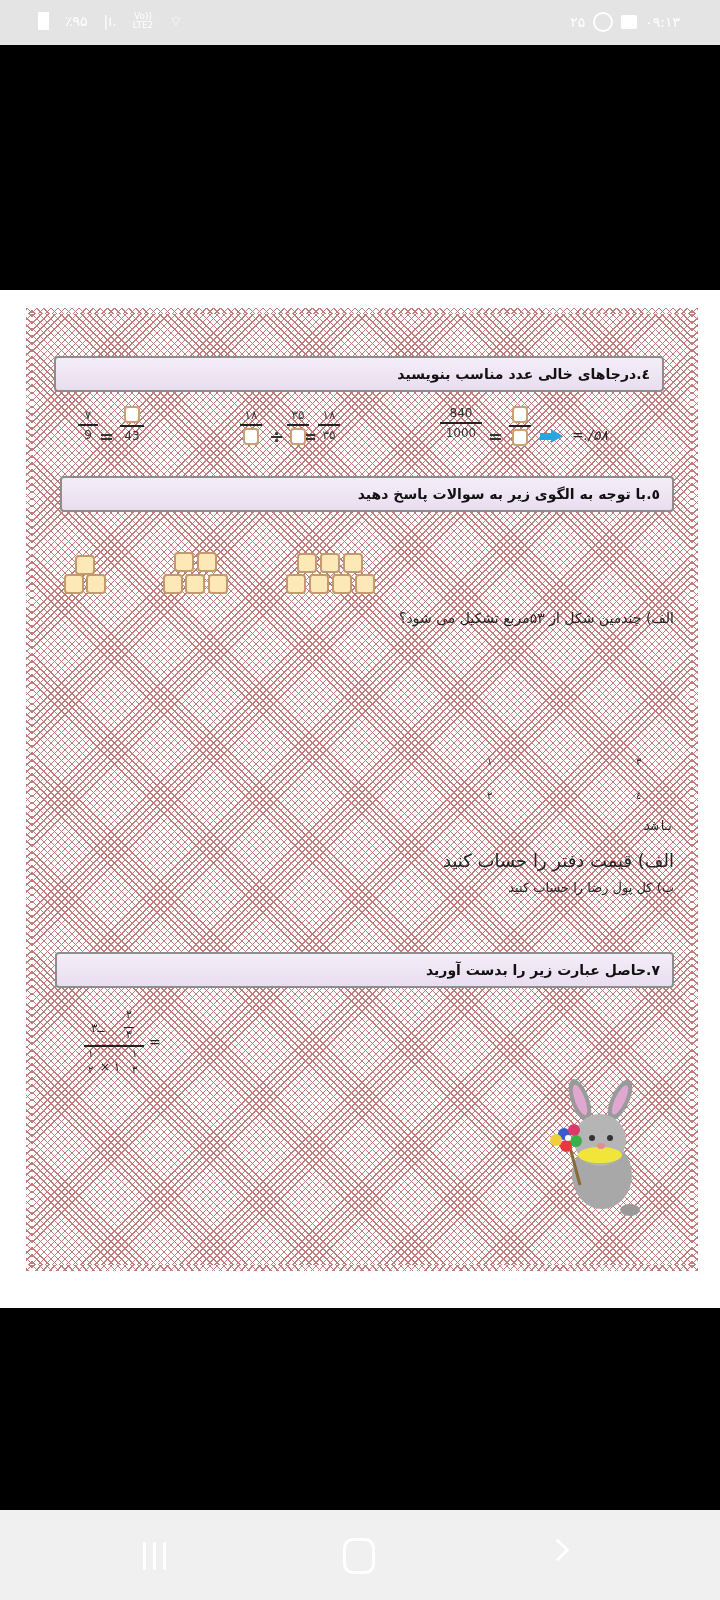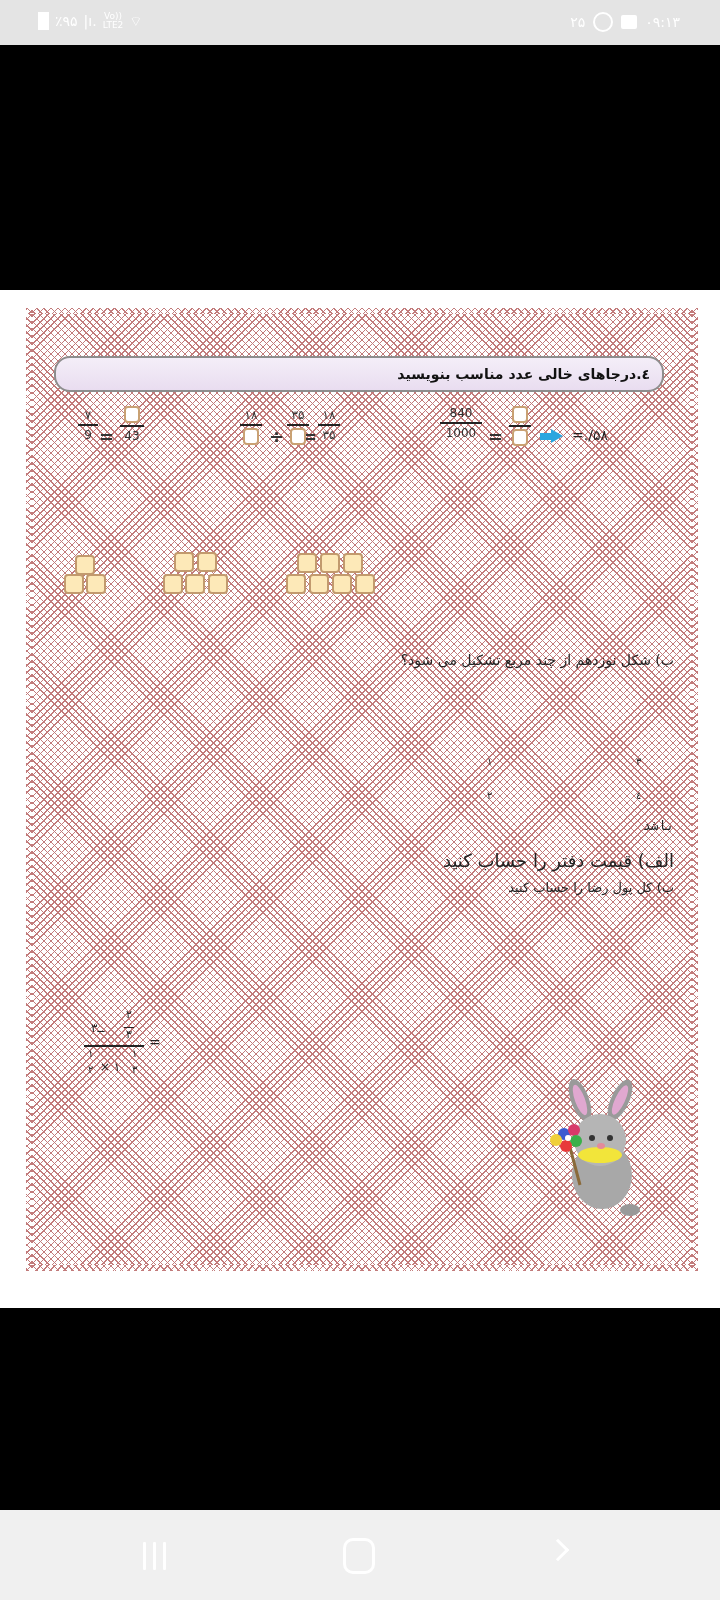--- a/index.html
+++ b/index.html
@@ -1,39 +1,39 @@
 <!DOCTYPE html>
 <html><head>
 <meta charset="utf-8">
 <style>
   * { box-sizing: border-box; margin: 0; padding: 0; }
   html, body { width: 720px; height: 1600px; overflow: hidden; background: #000; font-family: "DejaVu Sans", sans-serif; }
   .statusbar { position: absolute; left: 0; top: 0; width: 720px; height: 45px; background: #e4e4e4; color: #fff; font-size: 15px; }
-  .statusbar .left { position: absolute; left: 38px; top: 12px; display: flex; align-items: center; gap: 6px; justify-content: center; }
+  .statusbar .left { position: absolute; left: 38px; top: 12px; display: flex; align-items: center; gap: 16px; justify-content: center; }
   .statusbar .right { position: absolute; right: 40px; top: 12px; display: flex; align-items: center; gap: 8px; direction: ltr; }
   .battery { width: 11px; height: 18px; background: #fff; display: inline-block; }
   .sig-text { font-size: 14px; }
   .lte { font-size: 9px; line-height: 9px; text-align: center; }
   .wa { width: 20px; height: 20px; border: 2px solid #fff; border-radius: 50%; display: inline-block; }
   .gallery { width: 16px; height: 14px; background: #fff; display: inline-block; border-radius: 2px; }
 
   .black-top { position: absolute; left: 0; top: 45px; width: 720px; height: 245px; background: #000; }
   .doc { position: absolute; left: 0; top: 290px; width: 720px; height: 1018px; background: #fff; }
   .black-bottom { position: absolute; left: 0; top: 1308px; width: 720px; height: 202px; background: #000; }
   .navbar { position: absolute; left: 0; top: 1510px; width: 720px; height: 90px; background: #f0f0f0; }
 
   .frame { position: absolute; left: 26px; top: 18px; width: 672px; height: 963px;
            border: 6px solid transparent;
            background:
              repeating-linear-gradient(45deg, transparent 0 2px, #c27b7b 2px 3px, transparent 3px 5px),
              repeating-linear-gradient(-45deg, transparent 0 2px, #c27b7b 2px 3px, transparent 3px 5px);
            -webkit-mask: linear-gradient(#000 0 0) padding-box, linear-gradient(#000 0 0);
   }
 
-  .qhead { position: absolute; height: 36px; border: 2px solid #8d8d8d; border-radius: 16px;
+  .qhead { position: absolute; height: 36px; border: 2px solid #8d8d8d; border-radius: 4px;
            background: linear-gradient(#f4eef8, #e9ddf0); direction: rtl; padding-right: 12px;
            font-weight: bold; font-size: 14px; line-height: 32px; color: #111; }
   .rtl { direction: rtl; text-align: right; }
   .txt { position: absolute; font-size: 14px; color: #222; font-family: "DejaVu Sans", sans-serif; }
 
   .frac { position: absolute; display: flex; flex-direction: column; align-items: center; font-size: 12px; color: #333; }
   .frac .bar { height: 2px; background: #222; margin: 2px 0; }
   .box { width: 16px; height: 17px; border: 2px solid #c9a173; border-radius: 4px; background: #fff; }
   .sym { position: absolute; font-size: 18px; font-weight: bold; color: #333; }
 
@@ -65,21 +65,21 @@
 
 <div class="black-top"></div>
 
 <div class="doc">
   <div class="frame"></div>
 
   <div class="qhead" style="left:54px; top:66px; width:610px;">
     <span>٤.درجاهای خالی عدد مناسب بنویسید</span>
   </div>
 
-  <div class="txt" style="left:572px; top:137px; font-size:14px;">=./۵۸</div>
+  <div class="txt" style="left:572px; top:137px; font-size:14px;font-style:italic;">=./۵۸</div>
   <div style="position:absolute; left:540px; top:139px; width:24px; height:14px;">
     <div style="position:absolute; left:0; top:4px; width:12px; height:7px; background:#2aa6df;"></div>
     <div style="position:absolute; left:11px; top:0; width:0; height:0; border-top:7px solid transparent; border-bottom:7px solid transparent; border-left:12px solid #2aa6df;"></div>
   </div>
   <div class="frac" style="left:509px; top:116px;">
     <div class="box"></div>
     <div class="bar" style="width:22px;"></div>
     <div class="box"></div>
   </div>
   <div class="sym" style="left:488px; top:136px;">=</div>
@@ -112,20 +112,23 @@
     <div class="bar" style="width:24px;"></div>
     <span>43</span>
   </div>
   <div class="sym" style="left:99px; top:136px;">=</div>
   <div class="frac" style="left:78px; top:118px;">
     <span>۷</span>
     <div class="bar" style="width:20px;"></div>
     <span>9</span>
   </div>
 
+  <div class="qhead" style="left:60px; top:186px; width:614px;">
+    <span>٥.با توجه به الگوی زیر به سوالات پاسخ دهید</span>
+  </div>
 
   <div>
     <div class="sq" style="left:75px; top:265px;"></div>
     <div class="sq" style="left:64px; top:284px;"></div>
     <div class="sq" style="left:86px; top:284px;"></div>
   </div>
 
   <div>
     <div class="sq" style="left:174px; top:262px;"></div>
     <div class="sq" style="left:197px; top:262px;"></div>
@@ -137,30 +140,33 @@
   <div>
     <div class="sq" style="left:297px; top:263px;"></div>
     <div class="sq" style="left:320px; top:263px;"></div>
     <div class="sq" style="left:343px; top:263px;"></div>
     <div class="sq" style="left:286px; top:284px;"></div>
     <div class="sq" style="left:309px; top:284px;"></div>
     <div class="sq" style="left:332px; top:284px;"></div>
     <div class="sq" style="left:355px; top:284px;"></div>
   </div>
 
-  <div class="txt rtl" style="right:46px; top:362px; width:400px;">ب) شکل نوزدهم از چند مربع تشکیل می شود؟</div>
+  <div class="txt rtl" style="right:46px; top:320px; width:400px;">الف) چندمین شکل از ۵۳مربع تشکیل می شود؟</div>
 
   <div class="txt" style="left:636px; top:466px; font-size:10px;">۳</div>
   <div class="txt" style="left:636px; top:500px; font-size:10px;">٤</div>
   <div class="txt" style="left:487px; top:466px; font-size:10px;">۱</div>
   <div class="txt" style="left:487px; top:500px; font-size:10px;">۲</div>
   <div class="txt rtl" style="right:46px; top:528px; width:200px; font-size:13px;font-family:Liberation Mono, monospace;">باشد</div>
   <div class="txt rtl" style="right:46px; top:560px; width:300px; font-size:18px;">الف) قیمت دفتر را حساب کنید</div>
   <div class="txt rtl" style="right:46px; top:590px; width:300px; font-size:13px;">ب) کل پول رضا را حساب کنید</div>
 
+  <div class="qhead" style="left:55px; top:662px; width:619px;">
+    <span>۷.حاصل عبارت زیر را بدست آورید</span>
+  </div>
 
   <div>
     <div class="txt" style="left:126px; top:718px; font-size:11px;">۲</div>
     <div class="txt" style="left:91px; top:731px; font-size:12px;">۳ــ</div>
     <div style="position:absolute; left:124px; top:737px; width:10px; height:1px; background:#222;"></div>
     <div class="txt" style="left:126px; top:738px; font-size:11px;">۳</div>
     <div style="position:absolute; left:84px; top:755px; width:60px; height:2px; background:#222;"></div>
     <div class="txt" style="left:149px; top:744px; font-size:14px;">=</div>
     <div class="txt" style="left:88px; top:758px; font-size:10px;">۱</div>
     <div class="txt" style="left:88px; top:774px; font-size:10px;">۲</div>

